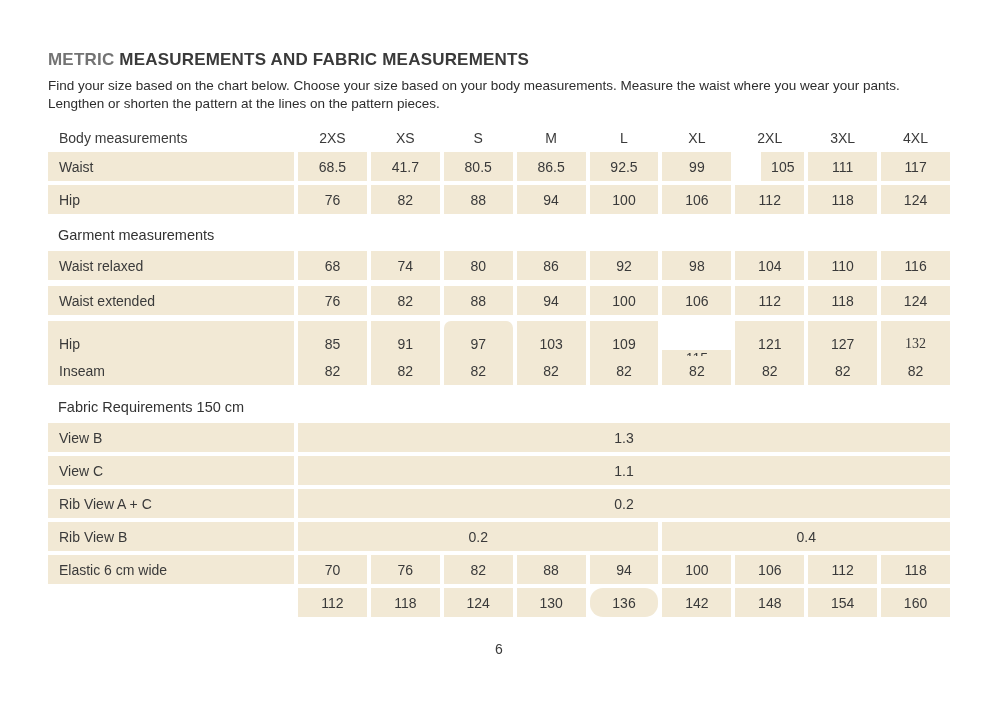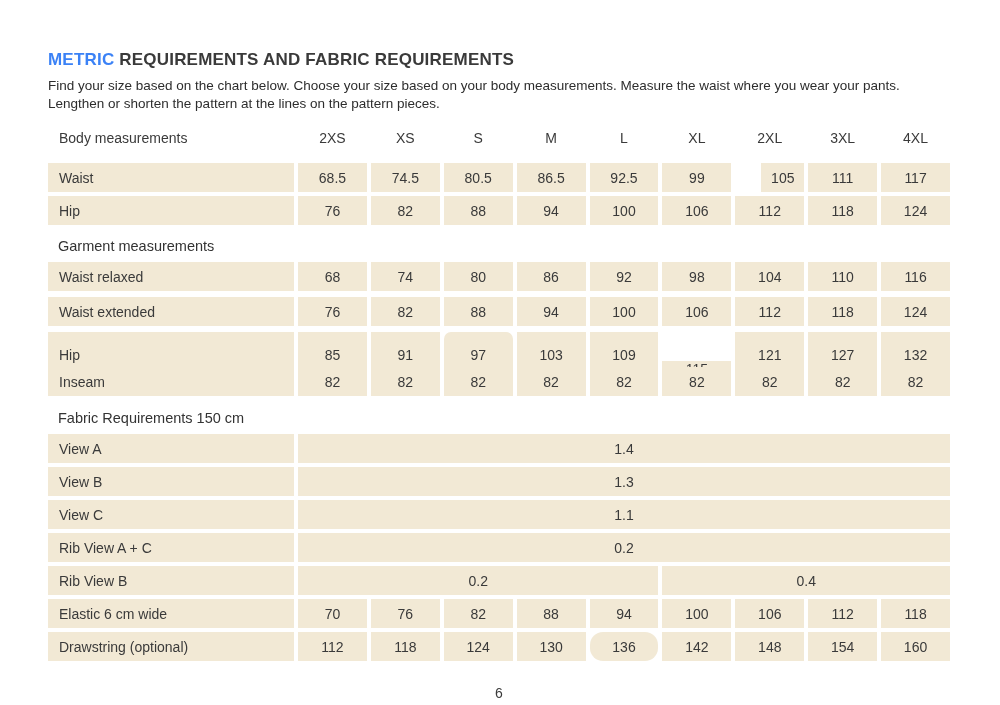--- a/index.html
+++ b/index.html
@@ -24,40 +24,40 @@
   }
   h1.doc-title {
     margin: 0 0 5px 0;
     font-size: 17px;
     line-height: 24px;
     font-weight: 700;
     letter-spacing: 0.2px;
     color: #3a3a3a;
   }
   h1.doc-title .accent {
-    color: #3b82f6;
+    color: #737373;
   }
   p.intro {
     margin: 0 0 12px 0;
     font-size: 13.5px;
     line-height: 18px;
     color: #2d2d2d;
     font-weight: 400;
   }
   
   .t-row {
     display: grid;
     grid-template-columns: 246px repeat(9, 1fr);
     column-gap: 4px;
     height: 29px;
     margin-bottom: 4px;
   }
   .t-row.head {
     height: 26px;
-    margin-bottom: 12px;
+    margin-bottom: 1px;
   }
   .t-row.garment-row {
     margin-bottom: 6px;
   }
   .t-cell {
     background: #f2e9d5;
     display: flex;
     align-items: center;
     justify-content: center;
     font-size: 14px;
@@ -86,41 +86,41 @@
     font-size: 14px;
     color: #3a3a3a;
   }
 </style>
 </head>
 <body>
 
 <div class="page">
   <div class="content">
 
-    <h1 class="doc-title"><span class="accent">METRIC</span><span> REQUIREMENTS AND FABRIC REQUIREMENTS</span></h1>
+    <h1 class="doc-title"><span class="accent">METRIC</span><span> MEASUREMENTS AND FABRIC MEASUREMENTS</span></h1>
 
     <p class="intro">Find your size based on the chart below. Choose your size based on your body measurements. Measure the waist where you wear your pants. Lengthen or shorten the pattern at the lines on the pattern pieces.</p>
 
     <div id="size-table">
         <div class="t-row head">
           <div class="t-cell label">Body measurements</div>
           <div class="t-cell">2XS</div>
           <div class="t-cell">XS</div>
           <div class="t-cell">S</div>
           <div class="t-cell">M</div>
           <div class="t-cell">L</div>
           <div class="t-cell">XL</div>
           <div class="t-cell">2XL</div>
           <div class="t-cell">3XL</div>
           <div class="t-cell">4XL</div>
         </div>
         <div class="t-row">
           <div class="t-cell label">Waist</div>
           <div class="t-cell" style="grid-column: 2 / span 1;">68.5</div>
-          <div class="t-cell" style="grid-column: 3 / span 1;">74.5</div>
+          <div class="t-cell" style="grid-column: 3 / span 1;">41.7</div>
           <div class="t-cell" style="grid-column: 4 / span 1;">80.5</div>
           <div class="t-cell" style="grid-column: 5 / span 1;">86.5</div>
           <div class="t-cell" style="grid-column: 6 / span 1;">92.5</div>
           <div class="t-cell" style="grid-column: 7 / span 1;">99</div>
           <div class="t-cell" style="grid-column: 8 / span 1; margin-left: 26px;">105</div>
           <div class="t-cell" style="grid-column: 9 / span 1;">111</div>
           <div class="t-cell" style="grid-column: 10 / span 1; text-align: right;">117</div>
         </div>
         <div class="t-row">
           <div class="t-cell label">Hip</div>
@@ -162,40 +162,36 @@
         <div class="t-row garment-row">
           <div class="t-cell label">Hip</div>
           <div class="t-cell" style="grid-column: 2 / span 1;">85</div>
           <div class="t-cell" style="grid-column: 3 / span 1;">91</div>
           <div class="t-cell" style="grid-column: 4 / span 1; border-radius: 7px;">97</div>
           <div class="t-cell" style="grid-column: 5 / span 1;">103</div>
           <div class="t-cell" style="grid-column: 6 / span 1;">109</div>
           <div class="t-cell" style="grid-column: 7 / span 1; margin-top: 29px;">115</div>
           <div class="t-cell" style="grid-column: 8 / span 1;">121</div>
           <div class="t-cell" style="grid-column: 9 / span 1;">127</div>
-          <div class="t-cell" style="grid-column: 10 / span 1;">132</div>
+          <div class="t-cell" style="grid-column: 10 / span 1; font-family: Liberation Serif, serif;">132</div>
         </div>
         <div class="t-row garment-row">
           <div class="t-cell label">Inseam</div>
           <div class="t-cell" style="grid-column: 2 / span 1;">82</div>
           <div class="t-cell" style="grid-column: 3 / span 1;">82</div>
           <div class="t-cell" style="grid-column: 4 / span 1;">82</div>
           <div class="t-cell" style="grid-column: 5 / span 1;">82</div>
           <div class="t-cell" style="grid-column: 6 / span 1;">82</div>
           <div class="t-cell" style="grid-column: 7 / span 1;">82</div>
           <div class="t-cell" style="grid-column: 8 / span 1;">82</div>
           <div class="t-cell" style="grid-column: 9 / span 1;">82</div>
           <div class="t-cell" style="grid-column: 10 / span 1;">82</div>
         </div>
         <div class="section-title fabric">Fabric Requirements 150 cm</div>
         <div class="t-row">
-          <div class="t-cell label">View A</div>
-          <div class="t-cell" style="grid-column: 2 / span 9;">1.4</div>
-        </div>
-        <div class="t-row">
           <div class="t-cell label">View B</div>
           <div class="t-cell" style="grid-column: 2 / span 9;">1.3</div>
         </div>
         <div class="t-row">
           <div class="t-cell label">View C</div>
           <div class="t-cell" style="grid-column: 2 / span 9;">1.1</div>
         </div>
         <div class="t-row">
           <div class="t-cell label">Rib View A + C</div>
           <div class="t-cell" style="grid-column: 2 / span 9;">0.2</div>
@@ -211,21 +207,20 @@
           <div class="t-cell" style="grid-column: 3 / span 1;">76</div>
           <div class="t-cell" style="grid-column: 4 / span 1;">82</div>
           <div class="t-cell" style="grid-column: 5 / span 1;">88</div>
           <div class="t-cell" style="grid-column: 6 / span 1;">94</div>
           <div class="t-cell" style="grid-column: 7 / span 1;">100</div>
           <div class="t-cell" style="grid-column: 8 / span 1;">106</div>
           <div class="t-cell" style="grid-column: 9 / span 1;">112</div>
           <div class="t-cell" style="grid-column: 10 / span 1;">118</div>
         </div>
         <div class="t-row">
-          <div class="t-cell label">Drawstring (optional)</div>
           <div class="t-cell" style="grid-column: 2 / span 1;">112</div>
           <div class="t-cell" style="grid-column: 3 / span 1;">118</div>
           <div class="t-cell" style="grid-column: 4 / span 1;">124</div>
           <div class="t-cell" style="grid-column: 5 / span 1;">130</div>
           <div class="t-cell" style="grid-column: 6 / span 1; border-radius: 13px;">136</div>
           <div class="t-cell" style="grid-column: 7 / span 1;">142</div>
           <div class="t-cell" style="grid-column: 8 / span 1;">148</div>
           <div class="t-cell" style="grid-column: 9 / span 1;">154</div>
           <div class="t-cell" style="grid-column: 10 / span 1;">160</div>
         </div>

